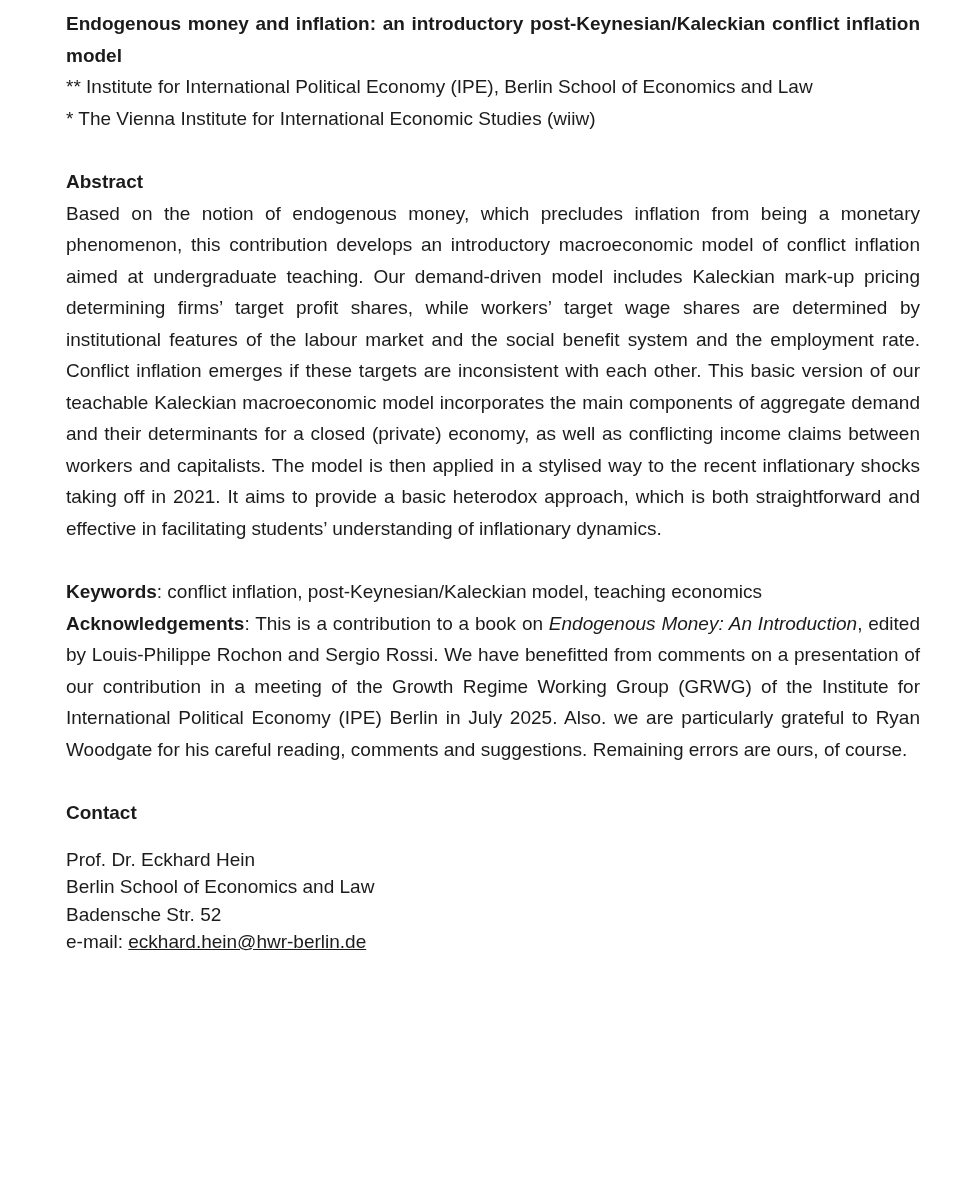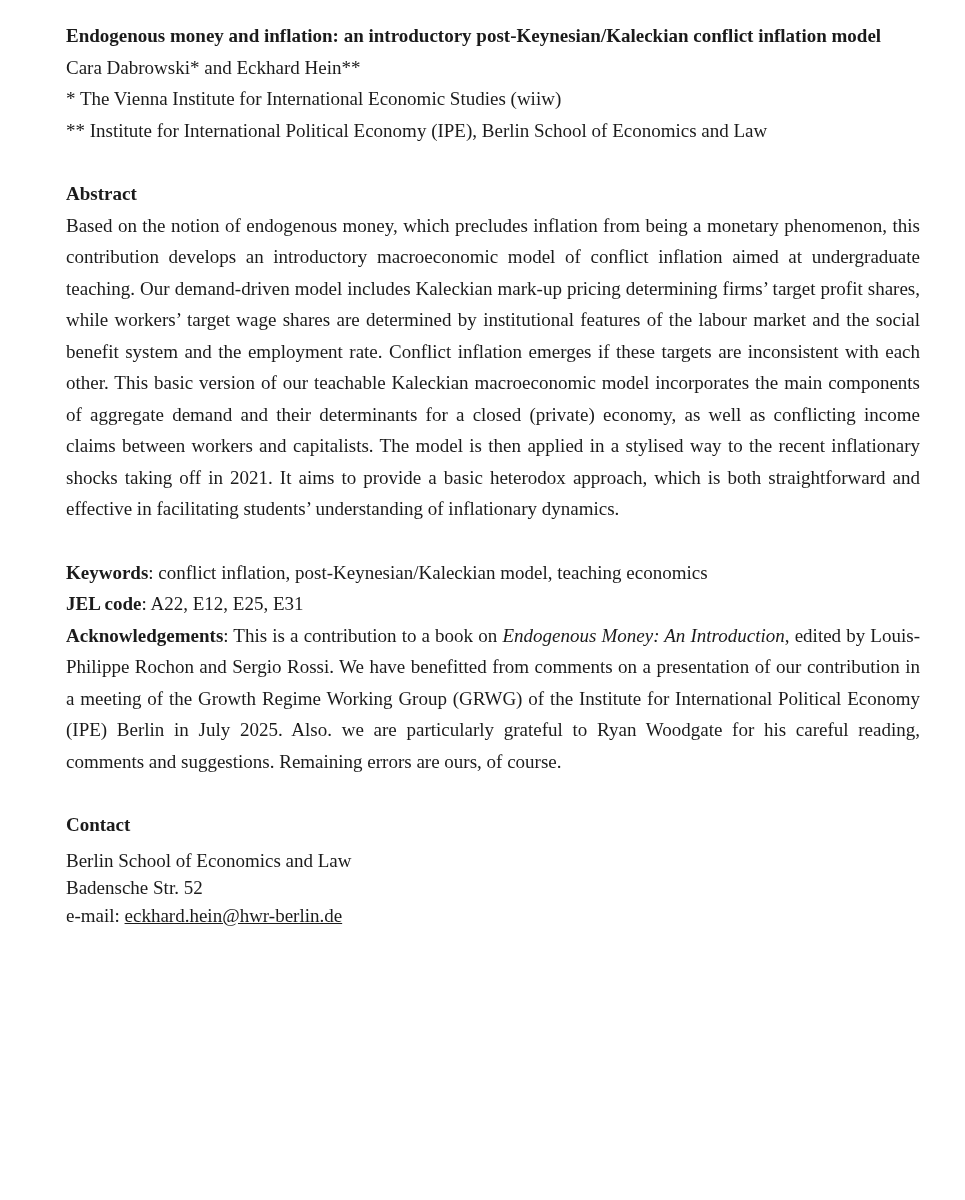--- a/index.html
+++ b/index.html
@@ -7,72 +7,71 @@
     padding: 0;
     background: #ffffff;
   }
   .page {
     position: relative;
     width: 965px;
     height: 1200px;
     box-sizing: border-box;
     background: #ffffff;
     color: #1b1b1b;
-    font-family: Liberation Serif, serif;
-    padding: 20px 45px 0 66px;
+    font-family: Liberation Sans, sans-serif;
+    padding: 8px 45px 0 66px;
     overflow: hidden;
   }
   .page p {
     margin: 0;
     font-size: 19px;
     line-height: 31.5px;
   }
   .just { text-align: justify; }
   .title {
     font-weight: 700;
     text-align: justify;
     margin-bottom: 29px;
   }
   .heading { font-weight: 700; }
   .bold { font-weight: 700; }
   .gap { margin-top: 32px; }
   .contact-block p { line-height: 27.5px; }
-  .contact-block p.heading { line-height: 31.5px; margin-bottom: 6px; }
+  .contact-block p.heading { line-height: 31.5px; margin-bottom: 17px; }
   a.email-link {
     color: #1b1b1b;
     text-decoration: underline;
     cursor: pointer;
     margin-top: 32px;
   }
 </style>
 </head>
 <body>
 
 <div class="page">
 
   <p class="title">Endogenous money and inflation: an introductory post-Keynesian/Kaleckian conflict inflation model</p>
 
   <div class="authors-block">
-    <p>Cara Dabrowski* and Eckhard Hein**</p>
+    <p>** Institute for International Political Economy (IPE), Berlin School of Economics and Law</p>
     <p>* The Vienna Institute for International Economic Studies (wiiw)</p>
-    <p>** Institute for International Political Economy (IPE), Berlin School of Economics and Law</p>
   </div>
 
   <div class="gap abstract-block">
     <p class="heading">Abstract</p>
     <p class="just">Based on the notion of endogenous money, which precludes inflation from being a monetary phenomenon, this contribution develops an introductory macroeconomic model of conflict inflation aimed at undergraduate teaching. Our demand-driven model includes Kaleckian mark-up pricing determining firms’ target profit shares, while workers’ target wage shares are determined by institutional features of the labour market and the social benefit system and the employment rate. Conflict inflation emerges if these targets are inconsistent with each other. This basic version of our teachable Kaleckian macroeconomic model incorporates the main components of aggregate demand and their determinants for a closed (private) economy, as well as conflicting income claims between workers and capitalists. The model is then applied in a stylised way to the recent inflationary shocks taking off in 2021. It aims to provide a basic heterodox approach, which is both straightforward and effective in facilitating students’ understanding of inflationary dynamics.</p>
   </div>
 
   <div class="gap keywords-block">
     <p><span class="bold">Keywords</span><span>: conflict inflation, post-Keynesian/Kaleckian model, teaching economics</span></p>
-    <p><span class="bold">JEL code</span><span>: A22, E12, E25, E31</span></p>
   </div>
 
   <p class="gap just"><span class="bold">Acknowledgements</span><span>: This is a contribution to a book on </span><i>Endogenous Money: An Introduction</i><span>, edited by Louis-Philippe Rochon and Sergio Rossi. We have benefitted from comments on a presentation of our contribution in a meeting of the Growth Regime Working Group (GRWG) of the Institute for International Political Economy (IPE) Berlin in July 2025. Also. we are particularly grateful to Ryan Woodgate for his careful reading, comments and suggestions. Remaining errors are ours, of course.</span></p>
 
   <div class="gap contact-block">
     <p class="heading">Contact</p>
+    <p>Prof. Dr. Eckhard Hein</p>
     <p>Berlin School of Economics and Law</p>
     <p>Badensche Str. 52</p>
     <p><span>e-mail: </span><a class="email-link">eckhard.hein@hwr-berlin.de</a></p>
   </div>
 
 </div>
 
 </body></html>

